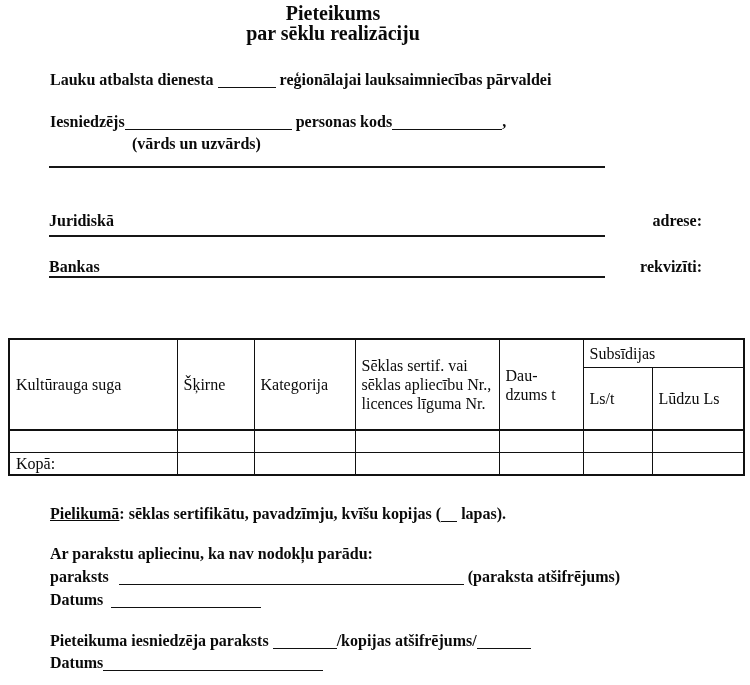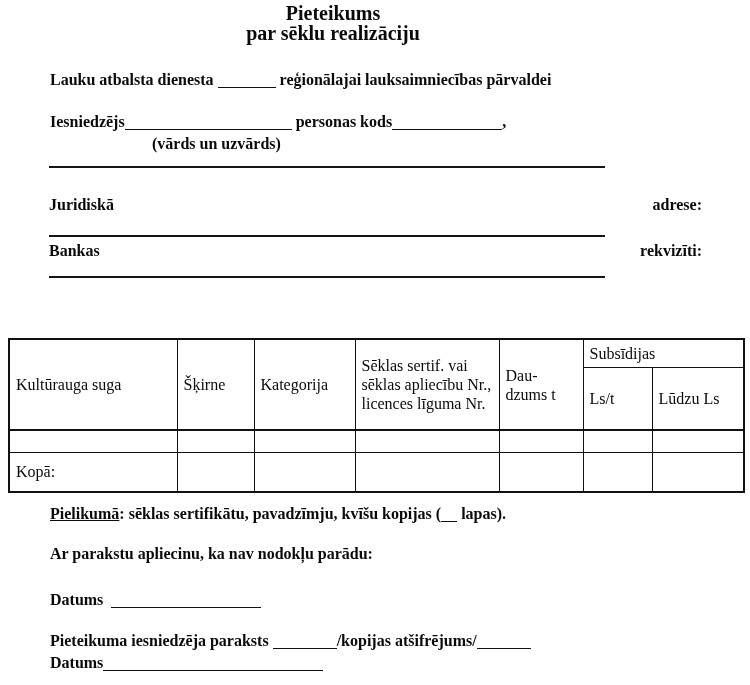--- a/index.html
+++ b/index.html
@@ -7,34 +7,34 @@
     position:relative; width:750px; height:685px;
     background:#ffffff; color:#0a0a0a;
     font-family:"Liberation Serif", "DejaVu Serif", serif;
     font-size:16px; line-height:20px;
     overflow:hidden;
   }
   .abs { position:absolute;font-weight:bold; }
   .title { left:0; width:666px; text-align:center; font-weight:bold; font-size:20px; line-height:20px; }
   .blank { display:inline-block; border-bottom:1px solid #111; height:15px; vertical-align:-3px; }
   .hline { border-top:2px solid #161616; width:556px; left:49px; height:0; }
-  .sprow { left:49px; width:653px; display:flex; justify-content:space-between; }
+  .sprow { left:49px; width:653px; display:flex; justify-content:space-between;margin-top:16px; }
   .just  { text-align:justify; text-align-last:justify; }
   .uline { text-decoration:underline;margin-top:40px; }
 
   table.subsidy { position:absolute; left:8px; top:338px; width:735px;
     border-collapse:collapse; table-layout:fixed; border:2px solid #111; }
   table.subsidy th, table.subsidy td {
     border:1px solid #111; font-weight:normal; font-size:16px;
     padding:1px 6px; text-align:left; vertical-align:middle; line-height:19px;
   }
   tr.h-top  { height:28px; }
   tr.h-sub  { height:63px; }
   tr.data-row  { height:22px; }
-  tr.total-row { height:40px; }
+  tr.total-row { height:22px; }
   tbody tr.data-row td { border-top:2px solid #111; }
   th.cert { text-align:justify; padding:2px 6px;margin-left:44px; }
   th.subs { vertical-align:middle; padding-left:8px; }
 </style>
 </head>
 <body>
 
 <div class="doc">
 
   <div class="abs title" style="top:3px">Pieteikums</div>
@@ -44,21 +44,21 @@
     <span>Lauku atbalsta dienesta</span>
     <span class="blank" style="width:58px"></span>
     <span>reģionālajai lauksaimniecības pārvaldei</span>
   </div>
 
   <div class="abs" style="left:50px; top:112px">
     <span>Iesniedzējs</span><span class="blank" style="width:167px"></span>
     <span>personas kods</span><span class="blank" style="width:110px"></span><span>,</span>
   </div>
 
-  <div class="abs" style="left:152px; top:134px">(vārds un uzvārds)</div>
+  <div class="abs" style="left:132px; top:134px">(vārds un uzvārds)</div>
 
   <div class="abs hline" style="top:166px"></div>
 
 
   <div class="abs sprow" style="top:195px">
     <span>Juridiskā</span>
     <span>adrese:</span>
   </div>
 
   <div class="abs hline" style="top:235px"></div>
@@ -117,20 +117,25 @@
     </tbody>
   </table>
 
   <div class="abs" style="left:50px; top:504px">
     <span class="uline">Pielikumā</span><span>: sēklas sertifikātu, pavadzīmju, kvīšu kopijas (</span><span class="blank" style="width:16px"></span>
     <span>lapas).</span>
   </div>
 
   <div class="abs" style="left:50px; top:544px">Ar parakstu apliecinu, ka nav nodokļu parādu:</div>
 
+  <div class="abs" style="left:50px; top:567px">
+    <span>paraksts</span>
+    <span class="blank" style="width:345px; margin-left:6px"></span>
+    <span>(paraksta atšifrējums)</span>
+  </div>
 
   <div class="abs" style="left:50px; top:590px">
     <span>Datums</span>
     <span class="blank" style="width:150px; margin-left:4px"></span>
   </div>
 
   <div class="abs" style="left:50px; top:631px">
     <span>Pieteikuma iesniedzēja paraksts</span>
     <span class="blank" style="width:64px"></span><span>/kopijas atšifrējums/</span><span class="blank" style="width:54px"></span>
   </div>

